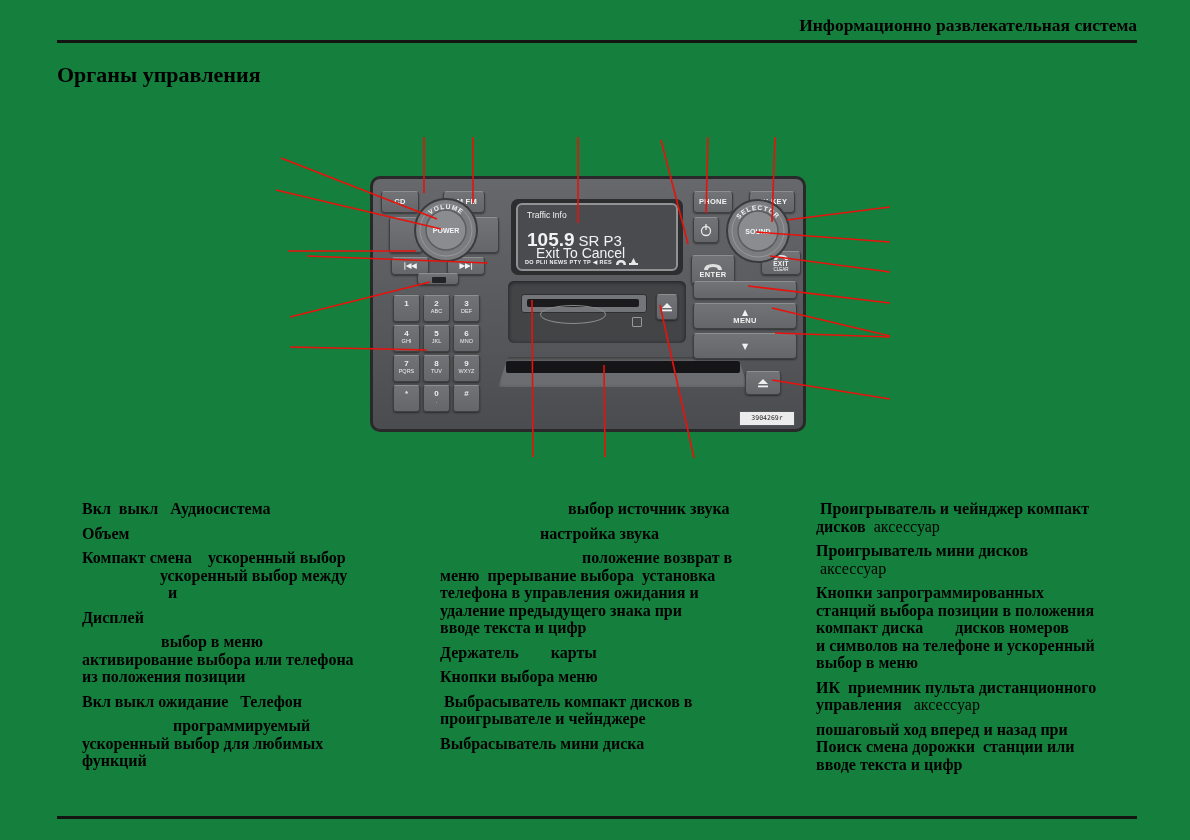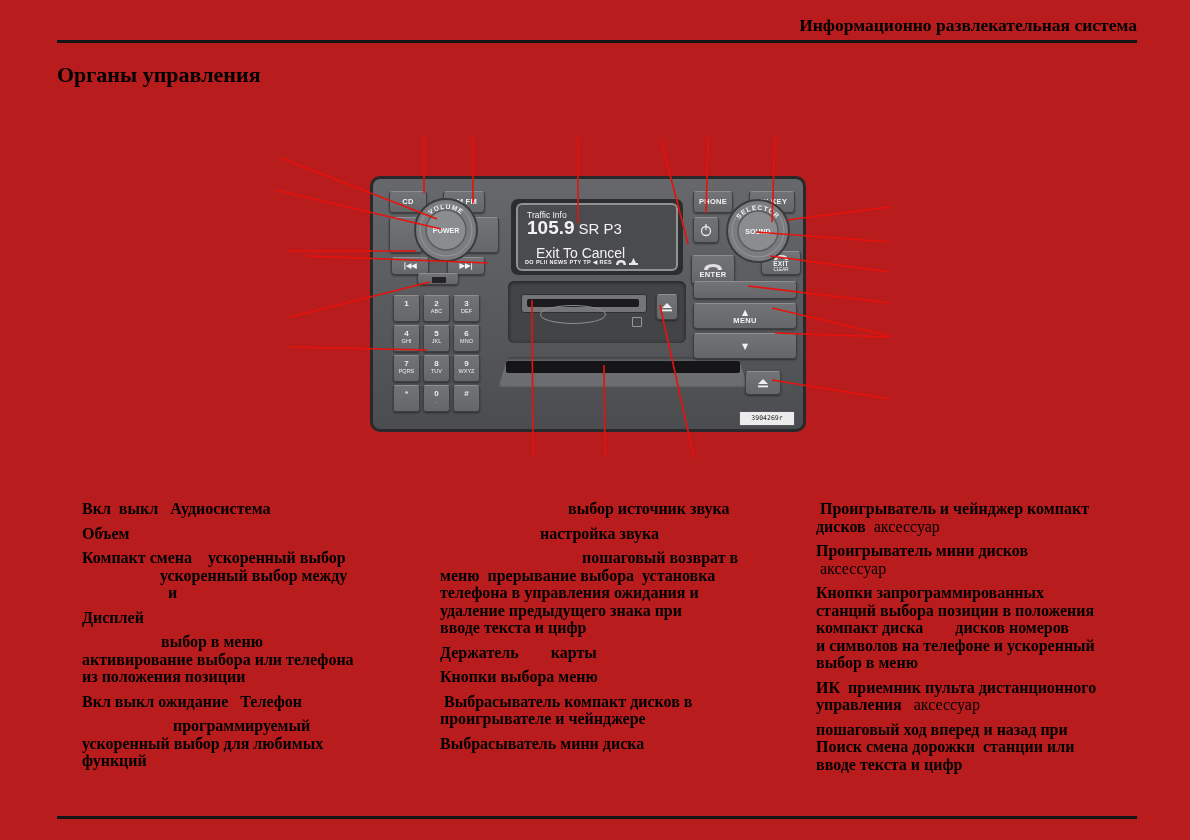--- a/index.html
+++ b/index.html
@@ -1,16 +1,16 @@
 <!DOCTYPE html>
 <html><head>
 <meta charset="utf-8">
 <style>
   html,body{margin:0;padding:0;background:#fff;}
-  #page{position:relative;width:1190px;height:840px;background:#b91c1c;overflow:hidden;
+  #page{position:relative;width:1190px;height:840px;background:#15803d;overflow:hidden;
         font-family:"Liberation Serif", serif;color:#000;}
   .rule{position:absolute;background:#141414;height:2.5px;}
   #header-title{position:absolute;top:15px;right:53px;font-weight:bold;font-size:17.5px;white-space:pre;}
   #page-title{position:absolute;left:57px;top:62px;font-weight:bold;font-size:22px;}
 
   
   #device{position:absolute;left:370px;top:176px;width:436px;height:256px;
           background:linear-gradient(180deg,#67686b,#58595c 55%,#4b4c4f);
           border:3px solid #29292b;border-radius:10px;box-sizing:border-box;
           font-family:"Liberation Sans", sans-serif;}
@@ -26,21 +26,21 @@
   .key{position:relative;background:linear-gradient(180deg,#717376,#646669);
        border:1px solid #3e3f41;border-top-color:#8d8f91;border-radius:3px;
        color:#eee;text-align:center;box-shadow:0 1px 2px rgba(0,0,0,.45);}
   .knob{position:absolute;z-index:3;}
   
   #display{position:absolute;left:138px;top:20px;width:172px;height:76px;
            background:#2c2d2f;border-radius:7px;}
   #screen{position:absolute;left:5px;top:4px;right:5px;bottom:4px;background:#4a4b4e;
           border:2px solid #909294;border-radius:6px;color:#f2f2f2;}
   #disp-line1{position:absolute;left:9px;top:5px;font-size:8.5px;}
-  #disp-main{position:absolute;left:9px;top:12px;white-space:nowrap;}
+  #disp-main{position:absolute;left:9px;top:24px;white-space:nowrap;}
   #disp-freq{font-size:19px;font-weight:bold;}
   #disp-station{font-size:15px;margin-left:4px;}
   #disp-line3{position:absolute;left:18px;top:40px;font-size:14px;text-align:right;}
   #disp-status{position:absolute;left:7px;bottom:3px;font-size:5.5px;letter-spacing:.4px;
                font-weight:bold;display:flex;align-items:center;gap:3px;}
   
   #md-panel{position:absolute;left:135px;top:102px;width:178px;height:62px;background:#434446;
             border-radius:6px;box-shadow:inset 0 1px 4px rgba(0,0,0,.6);}
   #md-slot-outer{position:absolute;left:13px;top:13px;width:124px;height:17px;background:#737578;
                  border-radius:3px;border:1px solid #2e2f31;}
@@ -81,21 +81,21 @@
 <body>
 
 <div id="page">
 
   <div id="header-title">Информационно развлекательная система</div>
   <div class="rule" style="left:57px;top:40px;width:1080px;"></div>
   <div id="page-title">Органы управления</div>
 
   <div id="device">
 
-    <div class="btn" style="left:16px;top:12px;width:38px;height:22px;">
+    <div class="btn" style="left:8px;top:12px;width:38px;height:22px;">
       <div class="lab" style="line-height:20px;">CD</div>
     </div>
     <div class="btn" style="left:70px;top:12px;width:42px;height:22px;">
       <div class="lab" style="line-height:20px;">AM FM</div>
     </div>
     <div class="btn" style="left:16px;top:38px;width:34px;height:36px;"></div>
     <div class="btn" style="left:88px;top:38px;width:38px;height:36px;"></div>
     <div class="btn" style="left:18px;top:78px;width:38px;height:18px;">
       <div class="seek">|◀◀</div>
     </div>
@@ -319,21 +319,21 @@
         </div>
       </div>
     <div class="col" id="col2">
         <div class="para">
           <div class="tline" style="padding-left: 128px;"><span class="b">выбор источник звука</span></div>
         </div>
         <div class="para">
           <div class="tline" style="padding-left: 100px;"><span class="b">настройка звука</span></div>
         </div>
         <div class="para">
-          <div class="tline" style="padding-left: 142px;"><span class="b">пошаговый возврат в</span></div>
+          <div class="tline" style="padding-left: 142px;"><span class="b">положение возврат в</span></div>
           <div class="tline" style="padding-left: 0px;"><span class="b">меню  прерывание выбора  установка</span></div>
           <div class="tline" style="padding-left: 0px;"><span class="b">телефона в управления ожидания и</span></div>
           <div class="tline" style="padding-left: 0px;"><span class="b">удаление предыдущего знака при</span></div>
           <div class="tline" style="padding-left: 0px;"><span class="b">вводе текста и цифр</span></div>
         </div>
         <div class="para">
           <div class="tline" style="padding-left: 0px;"><span class="b">Держатель        карты</span></div>
         </div>
         <div class="para">
           <div class="tline" style="padding-left: 0px;"><span class="b">Кнопки выбора меню</span></div>

